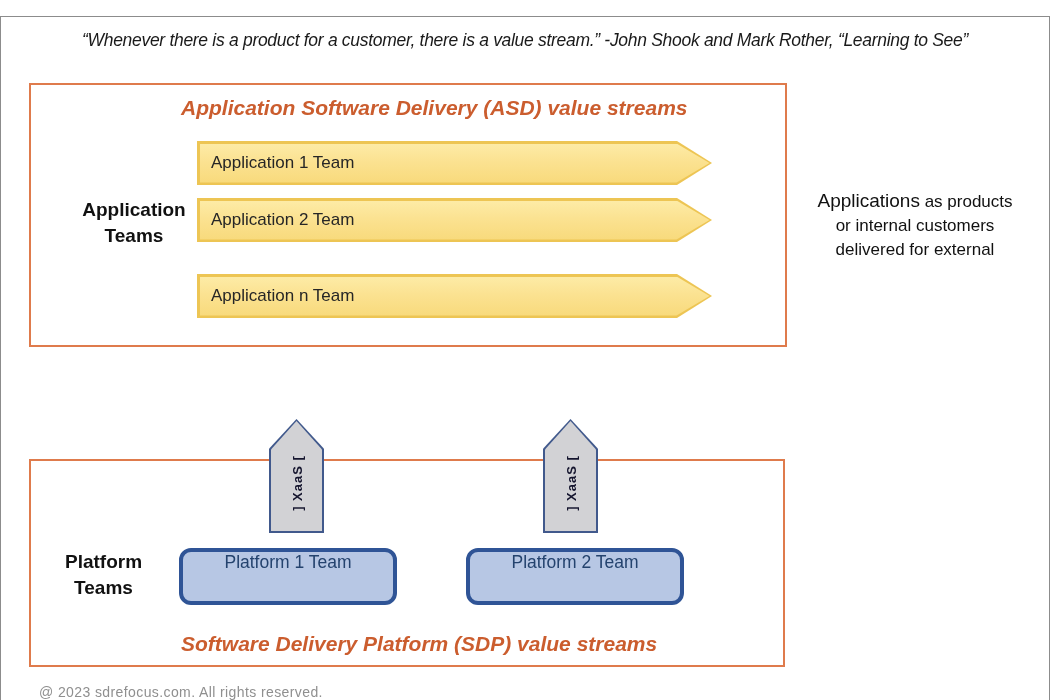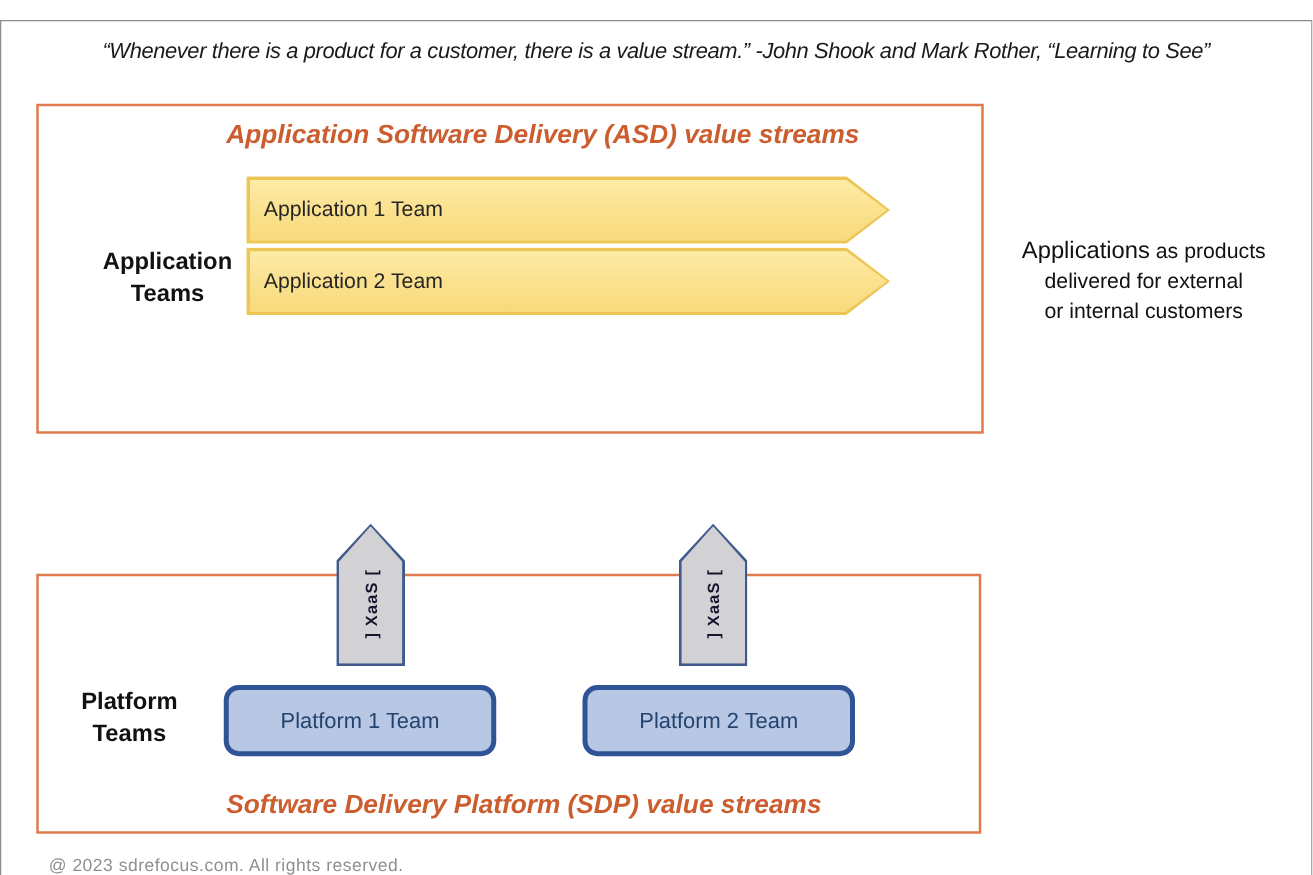--- a/index.html
+++ b/index.html
@@ -57,21 +57,21 @@
     color: #111111;
   }
   .side-label-app { left: 58px; top: 180px; width: 150px; }
   .side-label-plat { left: 40px; top: 532px; width: 125px; }
 
   
   .app-arrow {
     position: absolute;
     left: 196px;
     width: 515px;
-    height: 54px;
+    height: 44px;
   }
   .app-arrow .arrow-outer {
     position: absolute; inset: 0;
     background: var(--arrow-border, #EDC554);
     clip-path: polygon(0 0, calc(100% - 35px) 0, 100% 50%, calc(100% - 35px) 100%, 0 100%);
   }
   .app-arrow .arrow-inner {
     position: absolute; inset: 2.5px;
     background: linear-gradient(180deg, var(--arrow-fill-light, #FDEBA6) 0%, var(--arrow-fill, #FBE291) 45%, #F8DA7C 100%);
     clip-path: polygon(0 0, calc(100% - 33px) 0, 100% 50%, calc(100% - 33px) 100%, 0 100%);
@@ -138,21 +138,20 @@
 
   
   .platform-box {
     position: absolute;
     top: 531px;
     width: 218px; height: 57px;
     background: var(--platform-fill, #B7C7E4);
     border: 4px solid var(--platform-border, #2F5496);
     border-radius: 12px;
     display: flex;
-    align-items: center;
     justify-content: center;
   }
   .platform-1 { left: 178px; }
   .platform-2 { left: 465px; }
   .platform-box .platform-label {
     font-size: 17.5px;
     color: var(--platform-text, #24436E);
   }
 
   
@@ -185,25 +184,30 @@
     <div class="arrow-inner"></div>
     <span class="arrow-label">Application 1 Team</span>
   </div>
 
   <div class="app-arrow arrow-2">
     <div class="arrow-outer"></div>
     <div class="arrow-inner"></div>
     <span class="arrow-label">Application 2 Team</span>
   </div>
 
+  <div class="app-arrow arrow-3">
+    <div class="arrow-outer"></div>
+    <div class="arrow-inner"></div>
+    <span class="arrow-label">Application n Team</span>
+  </div>
 
   <div class="apps-note">
     <div><span class="note-bold">Applications</span><span> as products</span></div>
+    <div>or internal customers</div>
     <div>delivered for external</div>
-    <div>or internal customers</div>
   </div>
 
 
   <div class="frame frame-sdp"></div>
 
   <div class="xaas-arrow xaas-1">
     <div class="up-outer"></div>
     <div class="up-inner"></div>
     <span class="xaas-label">] XaaS [</span>
   </div>

